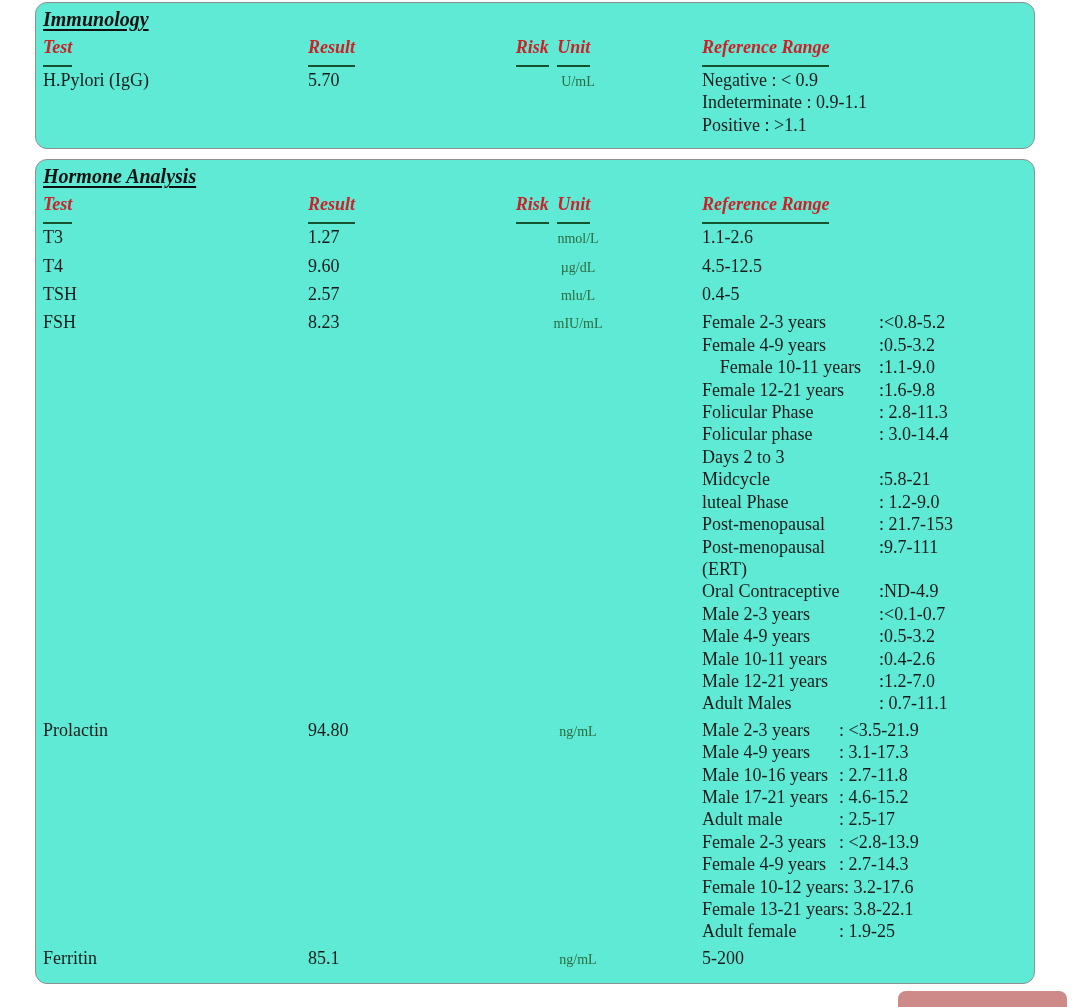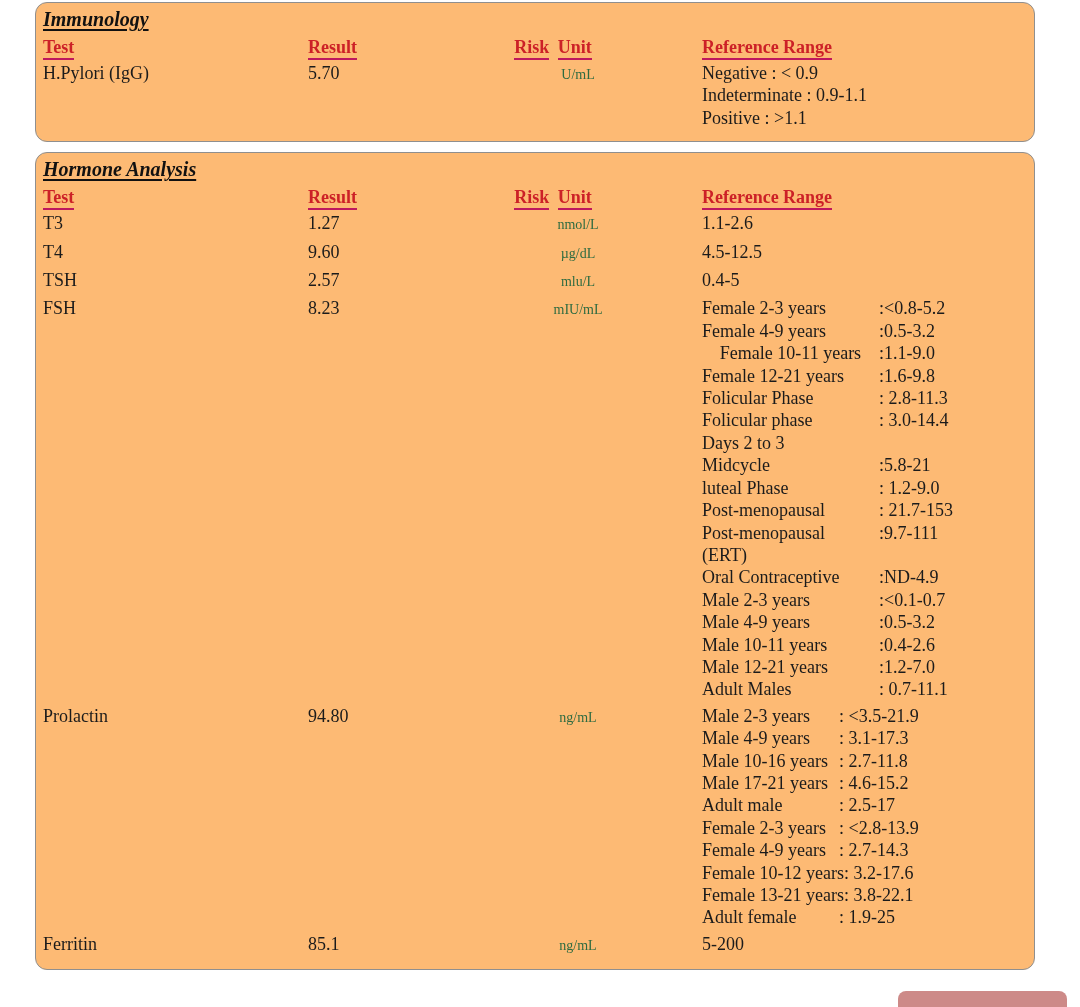--- a/index.html
+++ b/index.html
@@ -11,21 +11,21 @@
     overflow:hidden;
     position:relative;
   }
   #report { padding-top:2px; }
   .box {
     width:1000px;
     margin:0 4px 10px 35px;
     border:1.5px solid #8f8f8f;
     border-radius:12px;
     padding:5px 10px 8px 7px;
-    background:#fdba74;
+    background:#5eead4;
   }
   .sec-title {
     font-size:20px;
     font-weight:bold;
     font-style:italic;
     text-decoration:underline;
     text-underline-offset:3px;
     margin-bottom:5px;
     color:#111111;
   }
@@ -40,23 +40,24 @@
   .t-row.header { margin-bottom:2px; }
   .c-test   { text-align:left; }
   .c-result { text-align:left; }
   .c-risk   { text-align:center; }
   .c-unit   { text-align:center; font-size:14px; color:#2e6b40; padding-top:2px; }
   .c-ref    { padding-left:74px; }
   .c-riskunit { grid-column:3 / 5; text-align:center; white-space:nowrap; }
   .hdr {
     color:#cc2127;
     font-weight:bold;
+    font-style:italic;
     display:inline-block;
-    border-bottom:2px solid #be185d;
-    padding-bottom:1px;
+    border-bottom:2px solid #14532d;
+    padding-bottom:8px;
     line-height:19px;
   }
   .c-riskunit .hdr { margin:0 2px; }
   .ref-line { display:block; white-space:pre-wrap; }
   .ref-label { display:inline-block; }
   #footer-button {
     position:absolute;
     left:898px;
     top:991px;
     width:169px;

